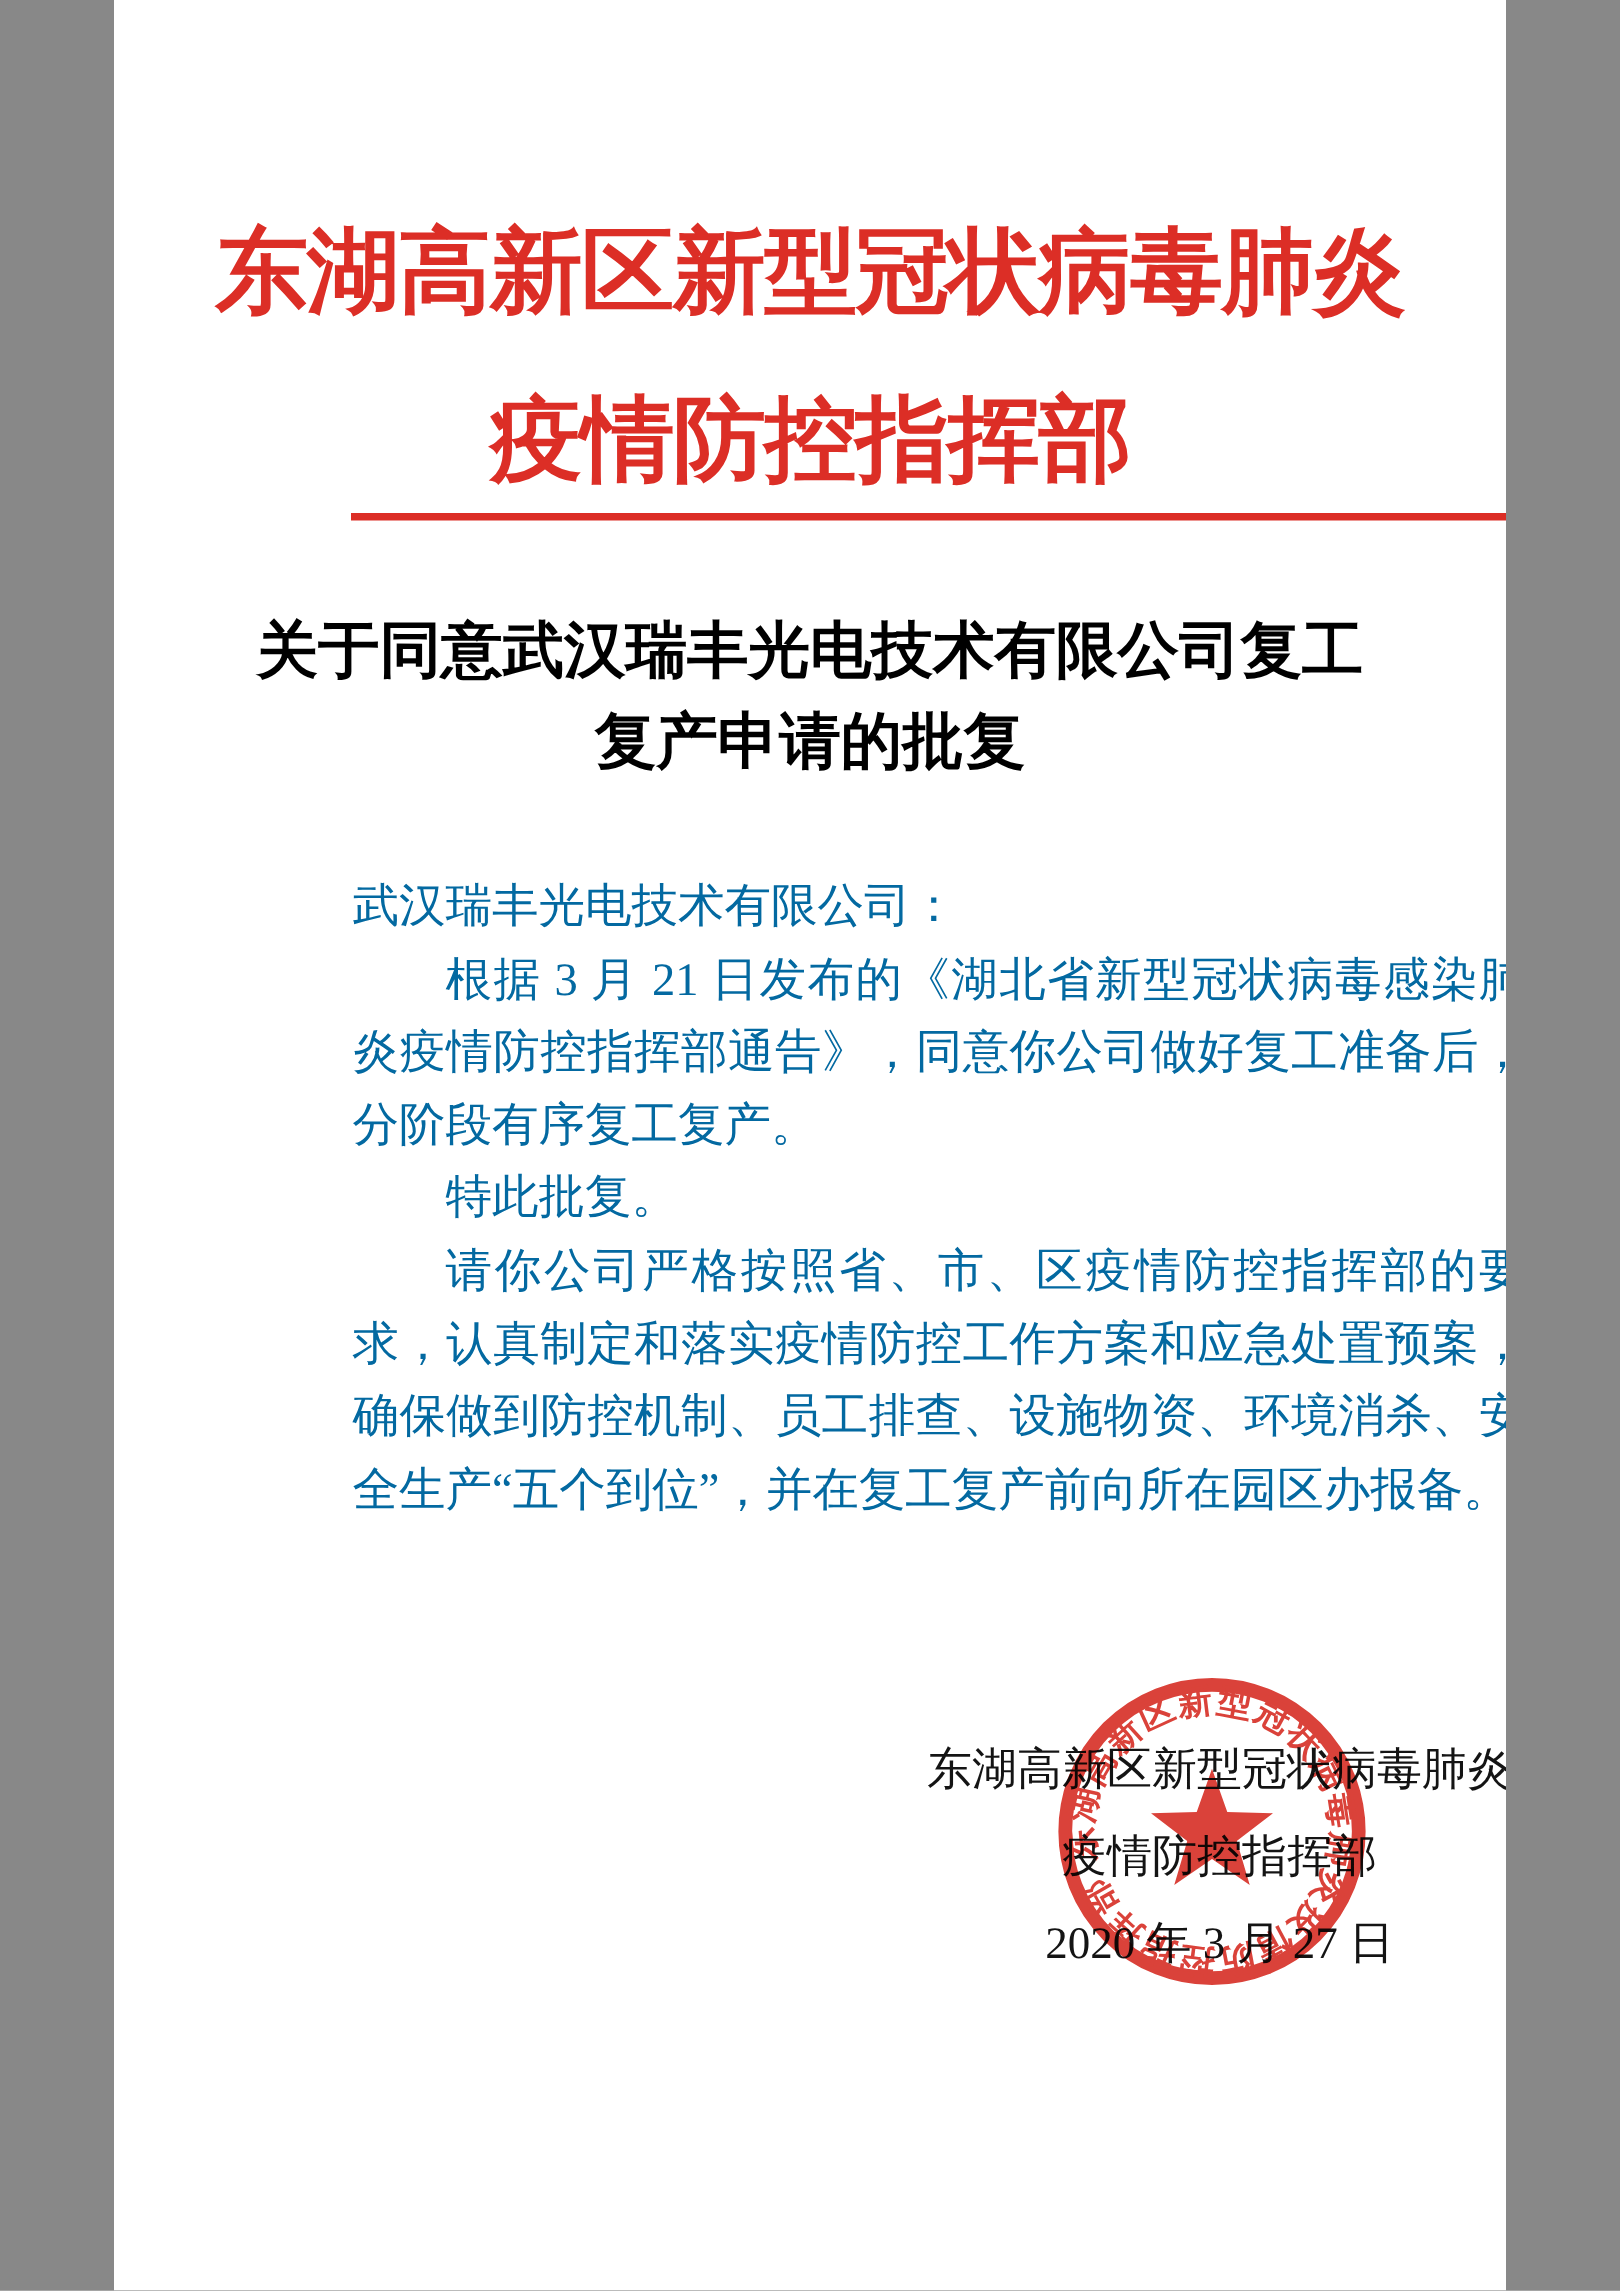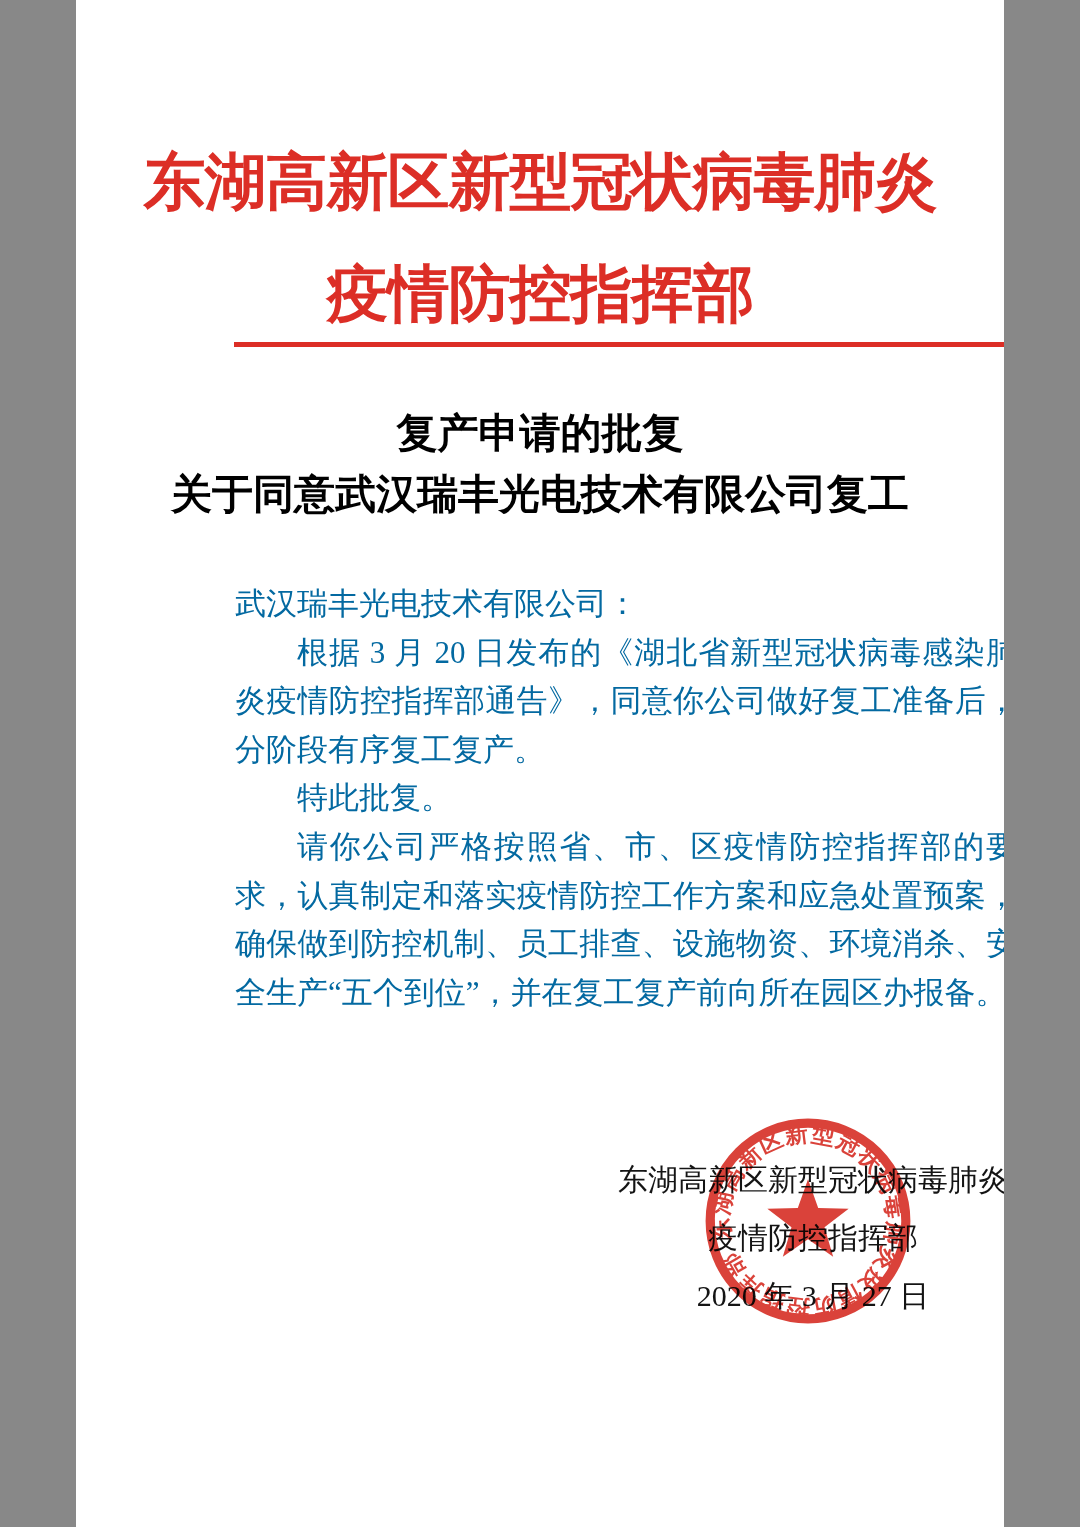--- a/index.html
+++ b/index.html
@@ -97,27 +97,27 @@
 <div class="page">
 
   <div class="letterhead">
     <div>东湖高新区新型冠状病毒肺炎</div>
     <div>疫情防控指挥部</div>
   </div>
 
   <div class="red-rule"></div>
 
   <div class="doc-title">
+    <div>关于同意武汉瑞丰光电技术有限公司复工</div>
     <div>复产申请的批复</div>
-    <div>关于同意武汉瑞丰光电技术有限公司复工</div>
   </div>
 
   <div class="body-text">
     <p>武汉瑞丰光电技术有限公司：</p>
-    <p class="indent">根据 3 月 20 日发布的《湖北省新型冠状病毒感染肺炎疫情防控指挥部通告》，同意你公司做好复工准备后，分阶段有序复工复产。</p>
+    <p class="indent">根据 3 月 21 日发布的《湖北省新型冠状病毒感染肺炎疫情防控指挥部通告》，同意你公司做好复工准备后，分阶段有序复工复产。</p>
     <p class="indent">特此批复。</p>
     <p class="indent">请你公司严格按照省、市、区疫情防控指挥部的要求，认真制定和落实疫情防控工作方案和应急处置预案，确保做到防控机制、员工排查、设施物资、环境消杀、安全生产“五个到位”，并在复工复产前向所在园区办报备。</p>
   </div>
 
   <div class="signature">
     <div>东湖高新区新型冠状病毒肺炎</div>
     <div>疫情防控指挥部</div>
     <div>2020 年 3 月 27 日</div>
   </div>
 

